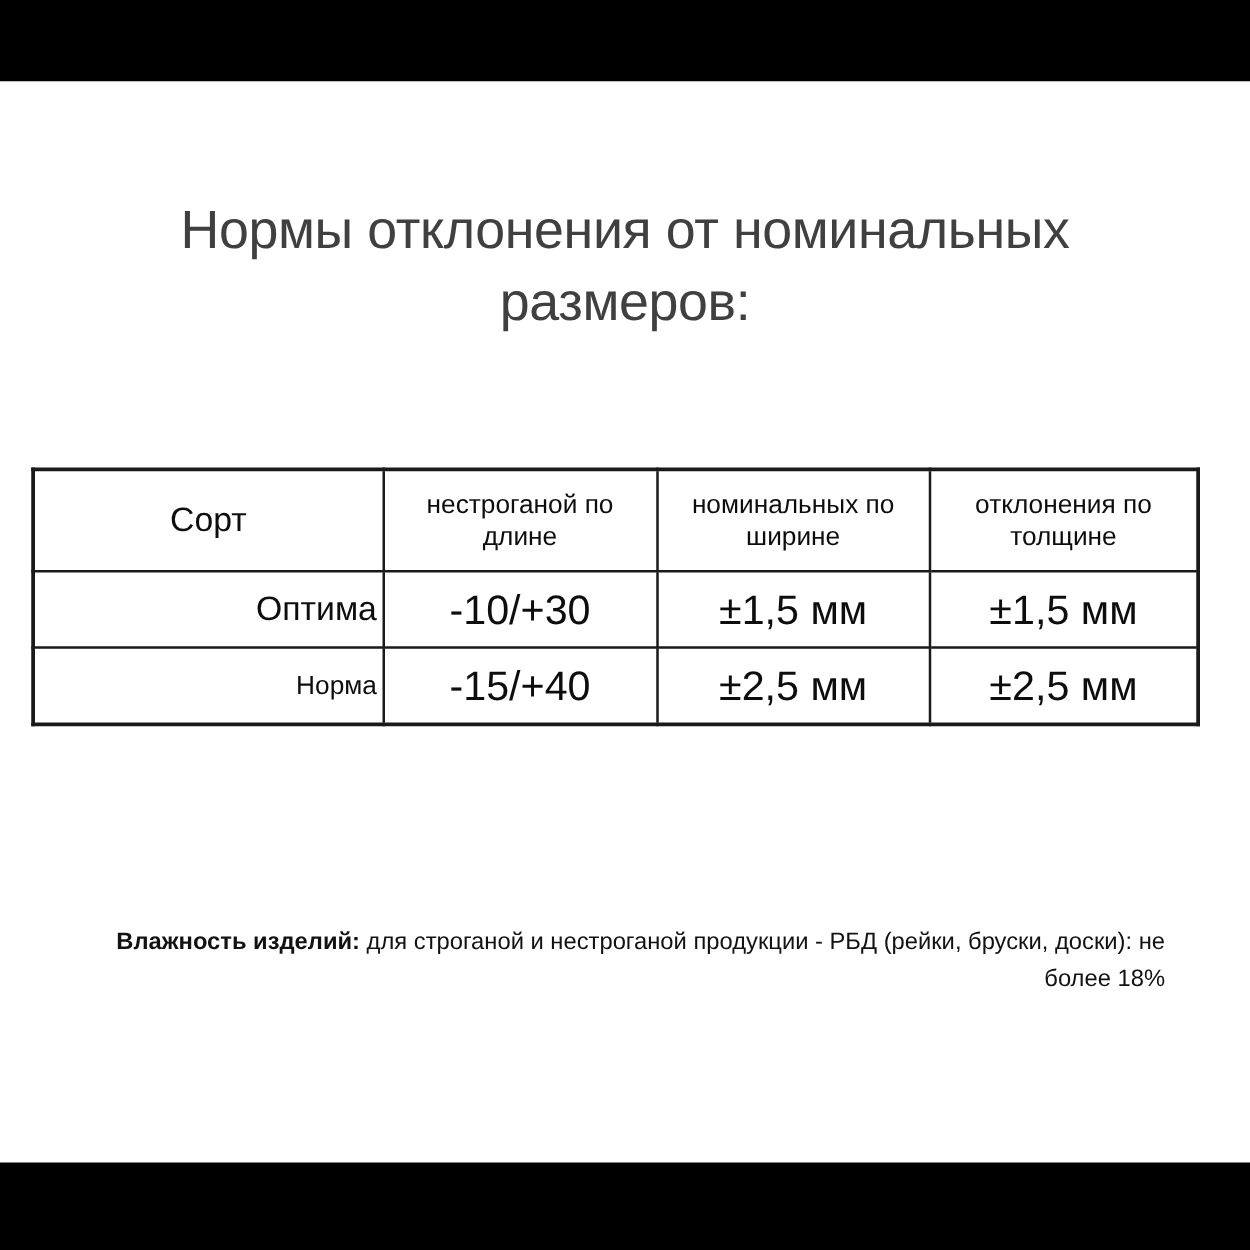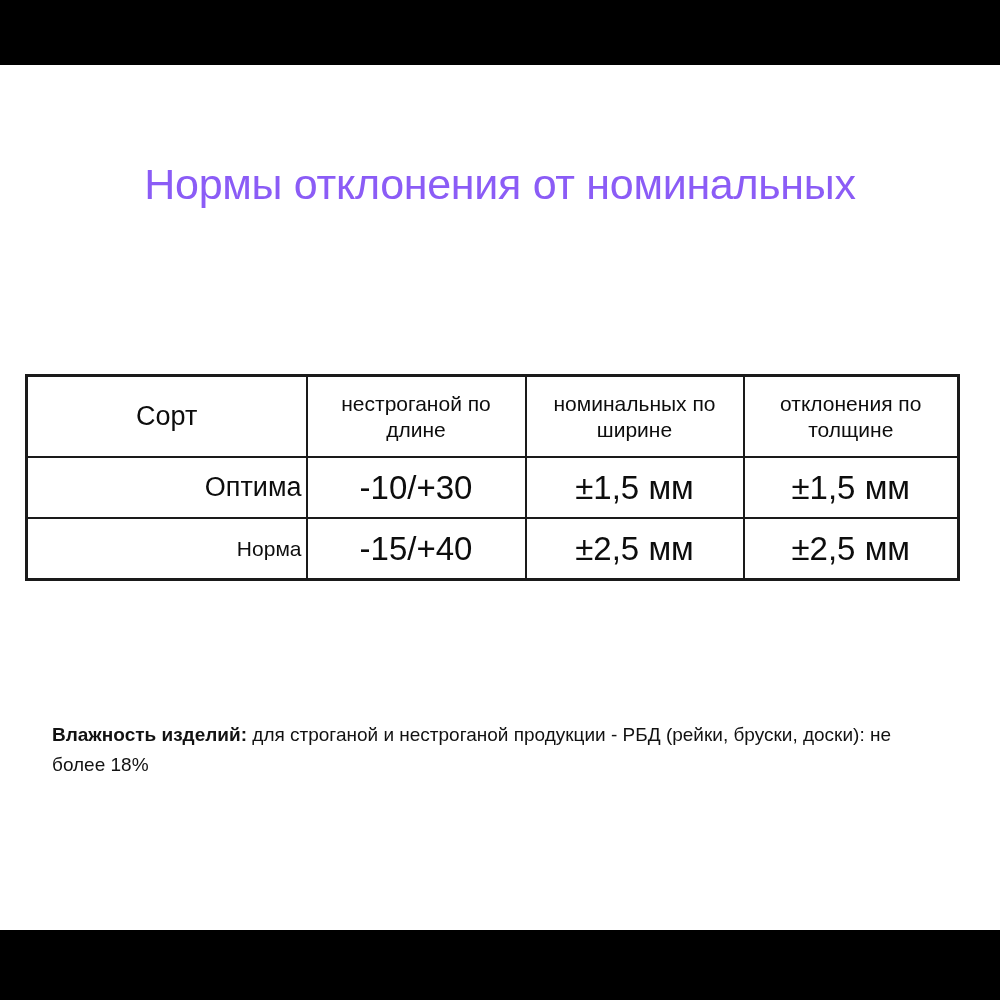--- a/index.html
+++ b/index.html
@@ -46,21 +46,21 @@
   
   #title {
     position: absolute;
     left: 60px;
     top: 90px;
     width: 880px;
     text-align: center;
     font-size: 43px;
     line-height: 1.35;
     font-weight: 400;
-    color: #8b5cf6;
+    color: #404040;
     letter-spacing: -0.3px;
     font-stretch: condensed;
   }
 
   
   #deviation-table {
     position: absolute;
     left: 25px;
     top: 309px;       
     width: 932px;     
@@ -100,43 +100,45 @@
     text-align: right;
   }
   #deviation-table tbody tr:last-child td.grade {
     font-size: 21px;
   }
 
   
   #footnote {
     position: absolute;
     left: 52px;
-    top: 655px;     
+    top: 674px;     
     width: 880px;
     font-size: 19px;
     line-height: 1.6;
     color: #121212;
     font-stretch: condensed;
+    text-align: right;
   }
   #footnote .lead {
     font-weight: 700;
   }
 </style>
 </head>
 <body>
 
 <div id="page">
 
   <div class="bar" id="bar-top"></div>
   <div class="bar" id="bar-bottom"></div>
 
   <div id="canvas">
 
     <div id="title">
       <div>Нормы отклонения от номинальных</div>
+      <div>размеров:</div>
     </div>
 
     <table id="deviation-table">
       <colgroup>
         <col class="c0">
         <col class="c1">
         <col class="c2">
         <col class="c3">
       </colgroup>
       <thead>

